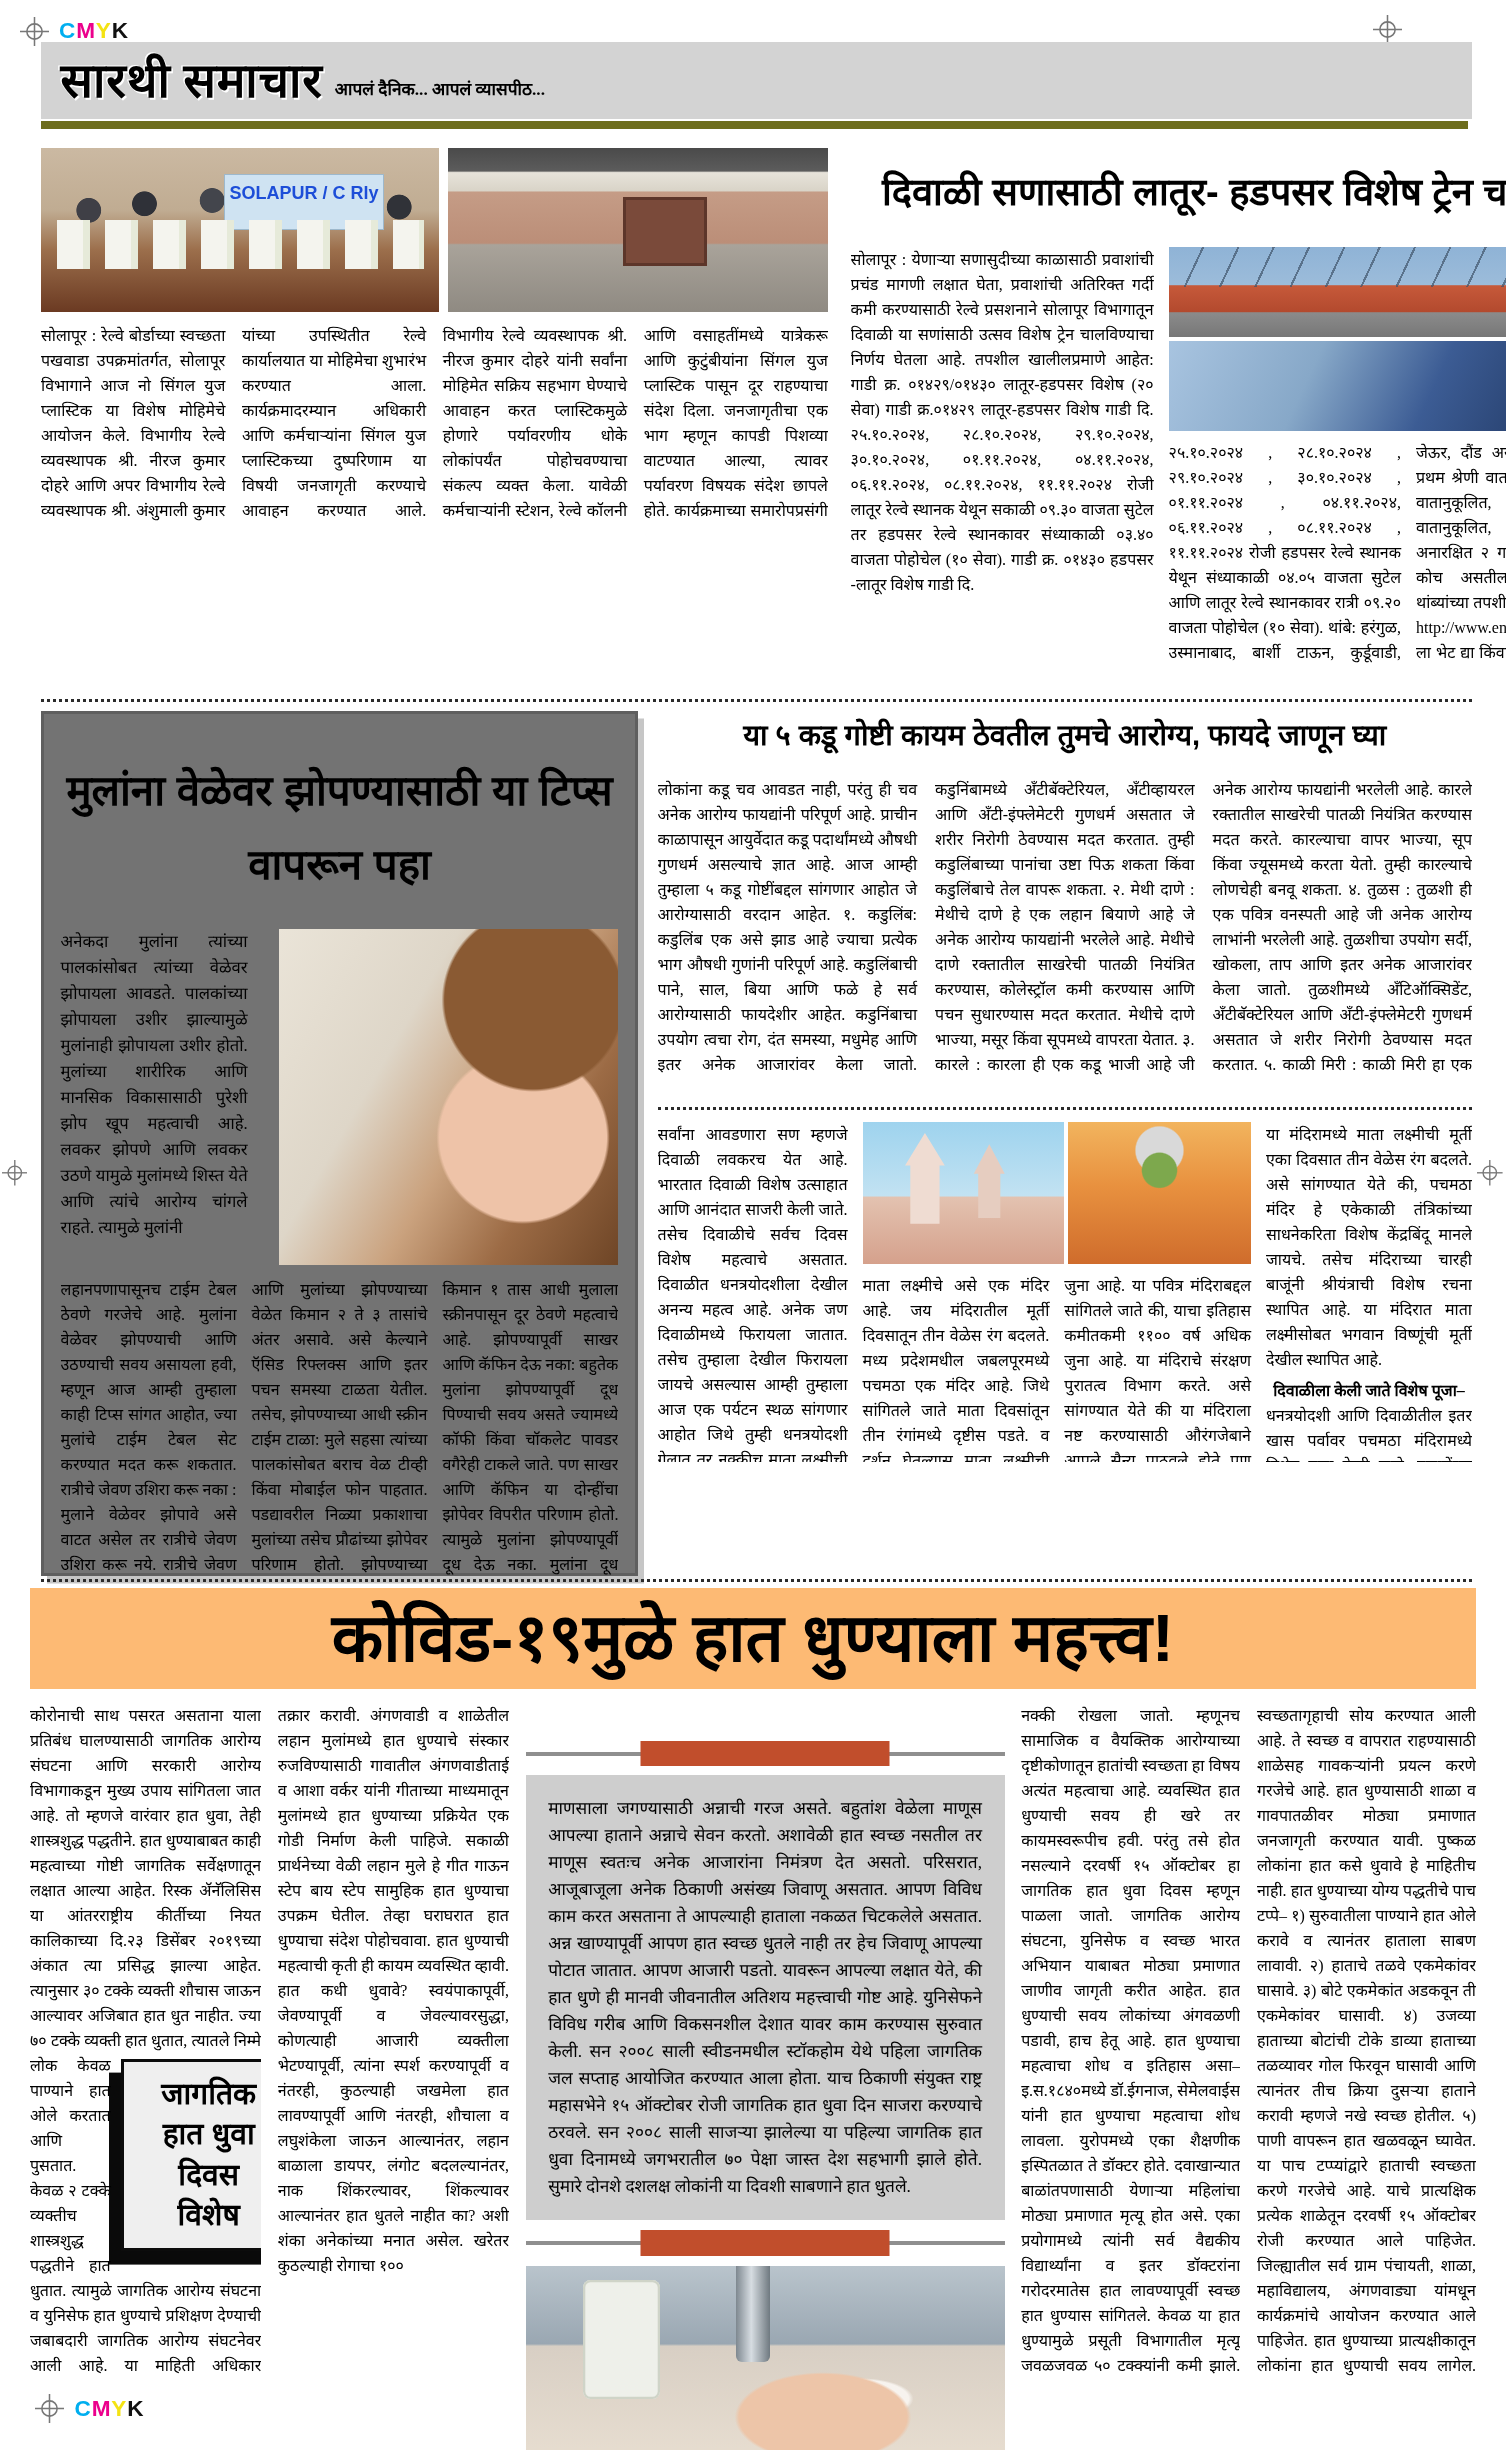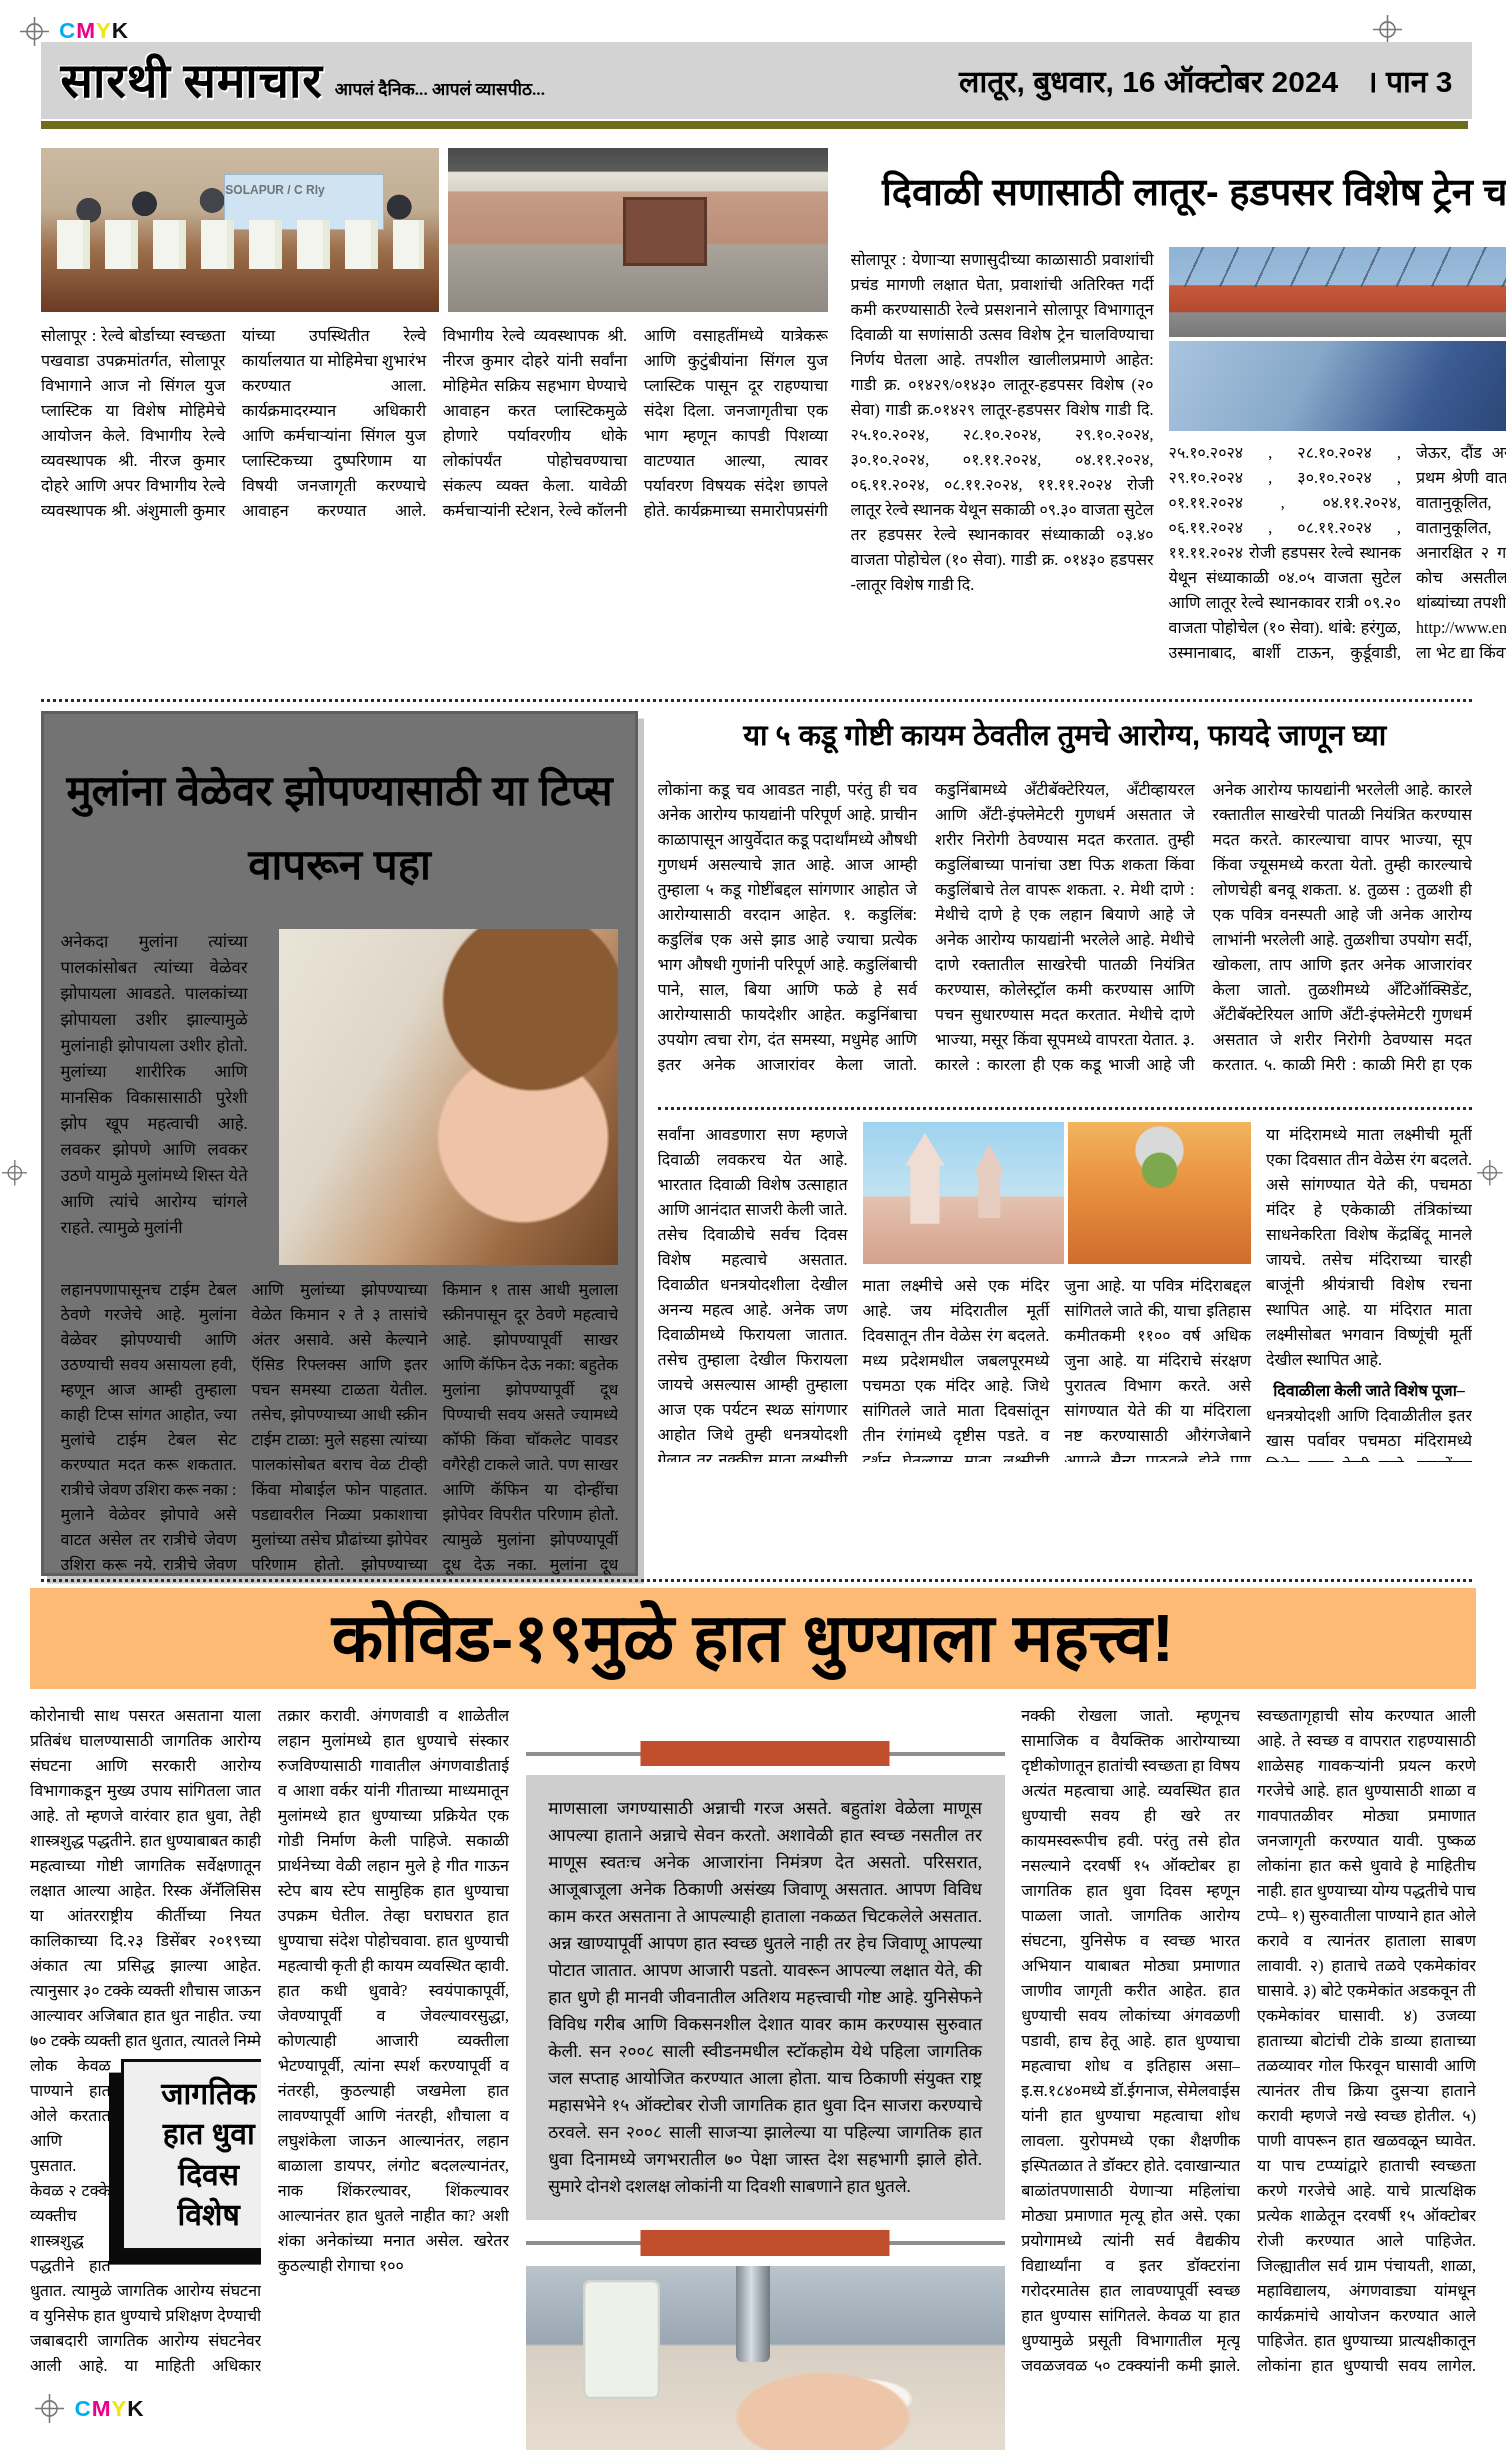--- a/index.html
+++ b/index.html
@@ -46,22 +46,22 @@
   .ph{position:relative;overflow:hidden;background:#bbb;}
   .ph-meeting{flex:1.05;background:
      radial-gradient(circle at 12% 38%, #3f3f46 0 12px, transparent 12.8px),
      radial-gradient(circle at 26% 34%, #2f3138 0 12px, transparent 12.8px),
      radial-gradient(circle at 43% 32%, #43454c 0 12px, transparent 12.8px),
      radial-gradient(circle at 60% 33%, #36383f 0 12px, transparent 12.8px),
      radial-gradient(circle at 76% 34%, #45474e 0 12px, transparent 12.8px),
      radial-gradient(circle at 90% 36%, #303238 0 12px, transparent 12.8px),
      linear-gradient(180deg,#cbb9a2 0%,#c0ac92 38%,#9c6f4c 62%,#6b3a22 100%);}
   .ph-banner{position:absolute;right:14%;top:16%;width:40%;height:34%;background:#cfe3f2;
-     border:0.8px solid #9db8cc;color:#737373;font-family:"Liberation Sans",sans-serif;
-     font-weight:bold;font-size:12px;padding-top:7.5px;box-sizing:border-box;}
+     border:0.8px solid #9db8cc;color:#1d4ed8;font-family:"Liberation Sans",sans-serif;
+     font-weight:bold;font-size:18px;text-align:center;padding-top:7.5px;box-sizing:border-box;}
   .bag-row{position:absolute;left:4%;top:44%;width:92%;height:30%;background:
      repeating-linear-gradient(90deg,#f4f4ee 0 25.6px, #e6ead9 25.6px 33px, transparent 33px 48px);}
   .ph-station{flex:1;background:
      linear-gradient(180deg,#4a4a4a 0%,#5c5c5c 14%,#e7e3da 15%,#d9d4c8 26%,
                      #c59c86 27%,#bb8e78 58%,#a9a39a 59%,#8f8a82 100%);}
   .ph-station .kiosk{position:absolute;left:46%;top:30%;width:22%;height:42%;background:#7a4a3a;
      box-shadow:inset 0 0 0 3px #5d362a;}
   .ph-train-top{flex:1;background:
      linear-gradient(180deg,#8fb3d6 0%,#9cbcda 42%,#c6593a 43%,#b34a2e 72%,#8b8b8b 73%,#777 100%);}
   .ph-train-top .wire{position:absolute;left:0;top:0;width:100%;height:45%;
@@ -167,24 +167,20 @@
         <line x1="19" y1="0" x2="19" y2="38" stroke="#777" stroke-width="2"></line>
         <line x1="0" y1="19" x2="38" y2="19" stroke="#777" stroke-width="2"></line>
       </svg>
   </div>
 
   <header class="masthead">
     <div class="brand">
       <span class="brand-title">सारथी समाचार</span>
       <span class="brand-tagline">आपलं दैनिक... आपलं व्यासपीठ...</span>
     </div>
-    <div class="dateline sans">
-      <span>लातूर, बुधवार, 16 ऑक्टोबर 2024</span>
-      <span class="pg">। पान 3</span>
-    </div>
   </header>
   <div class="olive-bar"></div>
 
   <section class="sec-top">
     <article class="art-plastic">
       <div class="pl-photos">
         <div class="ph ph-meeting">
           <div class="ph-banner">SOLAPUR / C Rly</div>
           <div class="bag-row"></div>
         </div>

